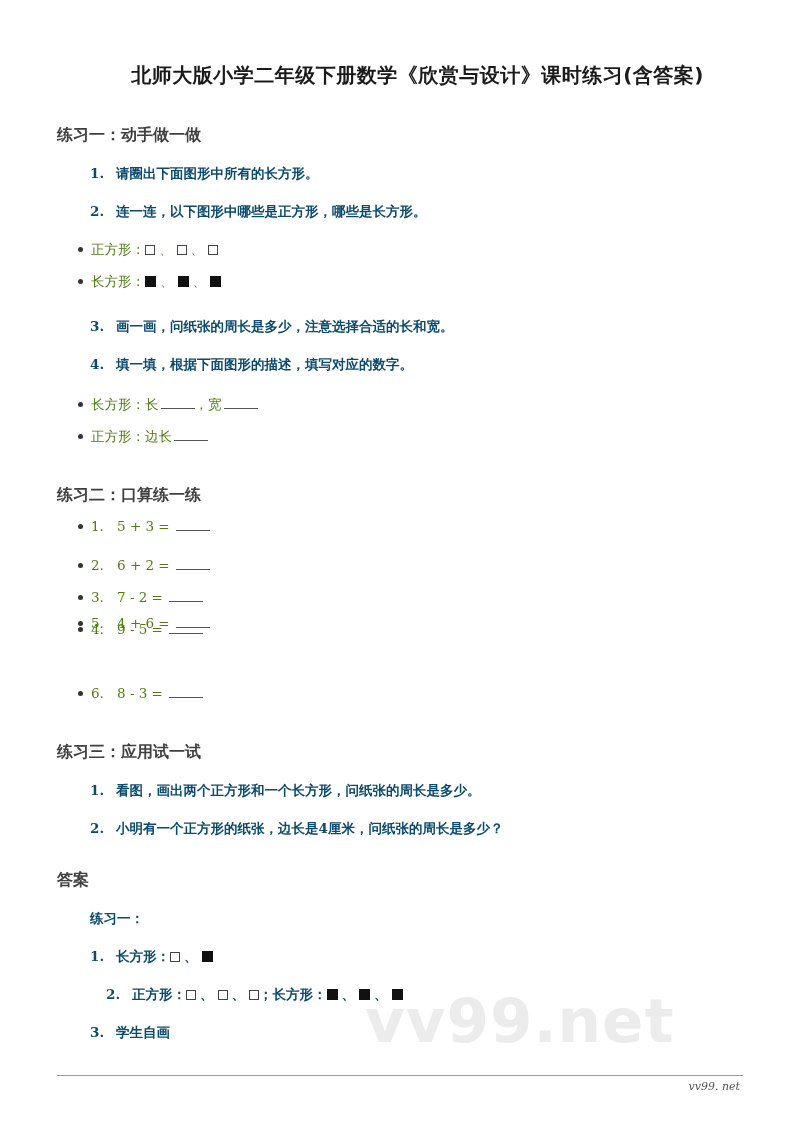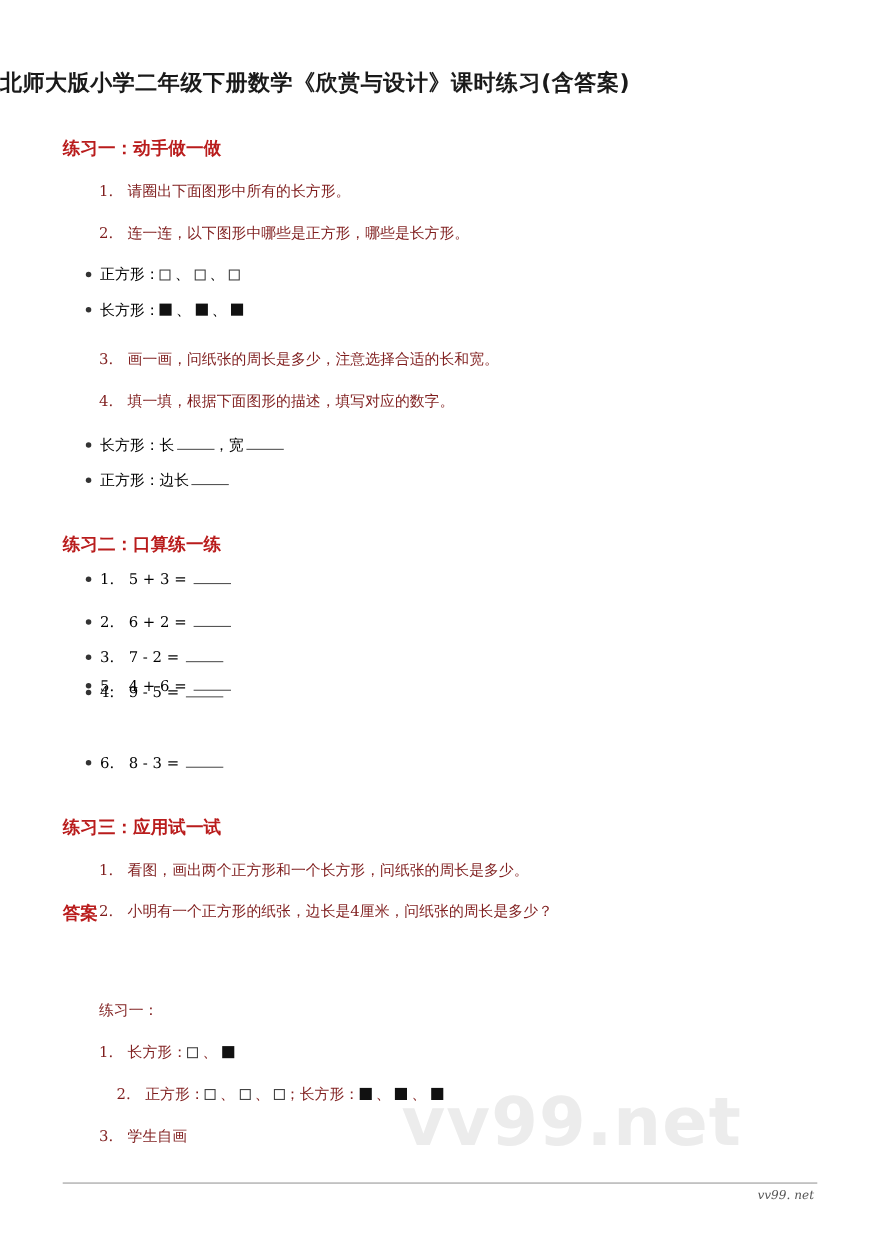--- a/index.html
+++ b/index.html
@@ -1,23 +1,23 @@
 <!DOCTYPE html>
 <html><head>
 <meta charset="utf-8">
 <style>
   html, body { margin: 0; padding: 0; background: #ffffff; }
   body { width: 800px; height: 1130px; position: relative; overflow: hidden;
          font-family: "DejaVu Serif", "Liberation Serif", serif; color: #222; }
-  .title { position: absolute; top: 62px; left: 0; width: 704px; text-align: left;
+  .title { position: absolute; top: 62px; left: 0; width: 704px; text-align: right;
            font-family: "DejaVu Sans", sans-serif; font-size: 20px; font-weight: bold; color: #1a1a1a; letter-spacing: 0.5px; }
-  .h2 { position: absolute; left: 57px; font-family: "DejaVu Sans", sans-serif; font-size: 16px; font-weight: bold; color: #b91c1c; }
-  .line { position: absolute; font-size: 13.5px; color: #7f1d1d; white-space: nowrap; }
+  .h2 { position: absolute; left: 57px; font-family: "DejaVu Sans", sans-serif; font-size: 16px; font-weight: bold; color: #404040; }
+  .line { position: absolute; font-size: 13.5px; color: #0c4a6e; white-space: nowrap; font-weight: bold; }
   .num { display: inline-block; width: 26px; }
-  .bullet { position: absolute; font-size: 13.5px; color: #000000; white-space: nowrap; }
+  .bullet { position: absolute; font-size: 13.5px; color: #4d7c0f; white-space: nowrap; }
   .dot { display: inline-block; width: 5px; height: 5px; border-radius: 50%; background: #333; margin-right: 8px; vertical-align: middle; position: relative; top: -1px; }
   .blank { display: inline-block; width: 34px; border-bottom: 1px solid #555; height: 12px; vertical-align: baseline; margin-left: 2px; }
   .sq-o { display: inline-block; width: 10px; height: 10px; border: 1px solid #444; box-sizing: border-box; vertical-align: middle; position: relative; top: -1px; }
   .sq-f { display: inline-block; width: 11px; height: 11px; background: #111; vertical-align: middle; position: relative; top: -1px; }
   .sep { margin: 0 4px; }
   .math { font-family: "DejaVu Serif", serif; }
   .watermark { position: absolute; left: 365px; top: 985px; font-family: "DejaVu Sans", sans-serif; font-weight: bold;
                font-size: 61px; color: #ececec; letter-spacing: 1px; }
   .footer-rule { position: absolute; left: 57px; top: 1075px; width: 686px; height: 1px; background: #999; }
   .footer-text { position: absolute; right: 60px; top: 1080px; font-family: "DejaVu Serif", serif; font-style: italic; font-size: 11px; color: #555; }
@@ -81,21 +81,21 @@
 <div class="h2" style="top:742px">练习三：应用试一试</div>
 <div class="line" style="left:90px; top:782px">
   <span class="num">1.</span><span>看图，画出两个正方形和一个长方形，问纸张的周长是多少。</span>
 </div>
 <div class="line" style="left:90px; top:820px">
   <span class="num">2.</span><span>小明有一个正方形的纸张，边长是4厘米，问纸张的周长是多少？</span>
 </div>
 
 <div class="watermark">vv99.net</div>
 
-<div class="h2" style="top:820px">答案</div>
+<div class="h2" style="top:870px">答案</div>
 <div class="line" style="left:90px; top:910px">练习一：</div>
 <div class="line" style="left:90px; top:948px">
   <span class="num">1.</span><span>长方形：</span><span class="sq-o"></span><span class="sep">、</span><span class="sq-f"></span>
 </div>
 <div class="line" style="left:106px; top:986px">
   <span class="num">2.</span><span>正方形：</span><span class="sq-o"></span><span class="sep">、</span><span class="sq-o"></span><span class="sep">、</span><span class="sq-o"></span><span>；长方形：</span><span class="sq-f"></span><span class="sep">、</span><span class="sq-f"></span><span class="sep">、</span><span class="sq-f"></span>
 </div>
 <div class="line" style="left:90px; top:1024px">
   <span class="num">3.</span><span>学生自画</span>
 </div>

